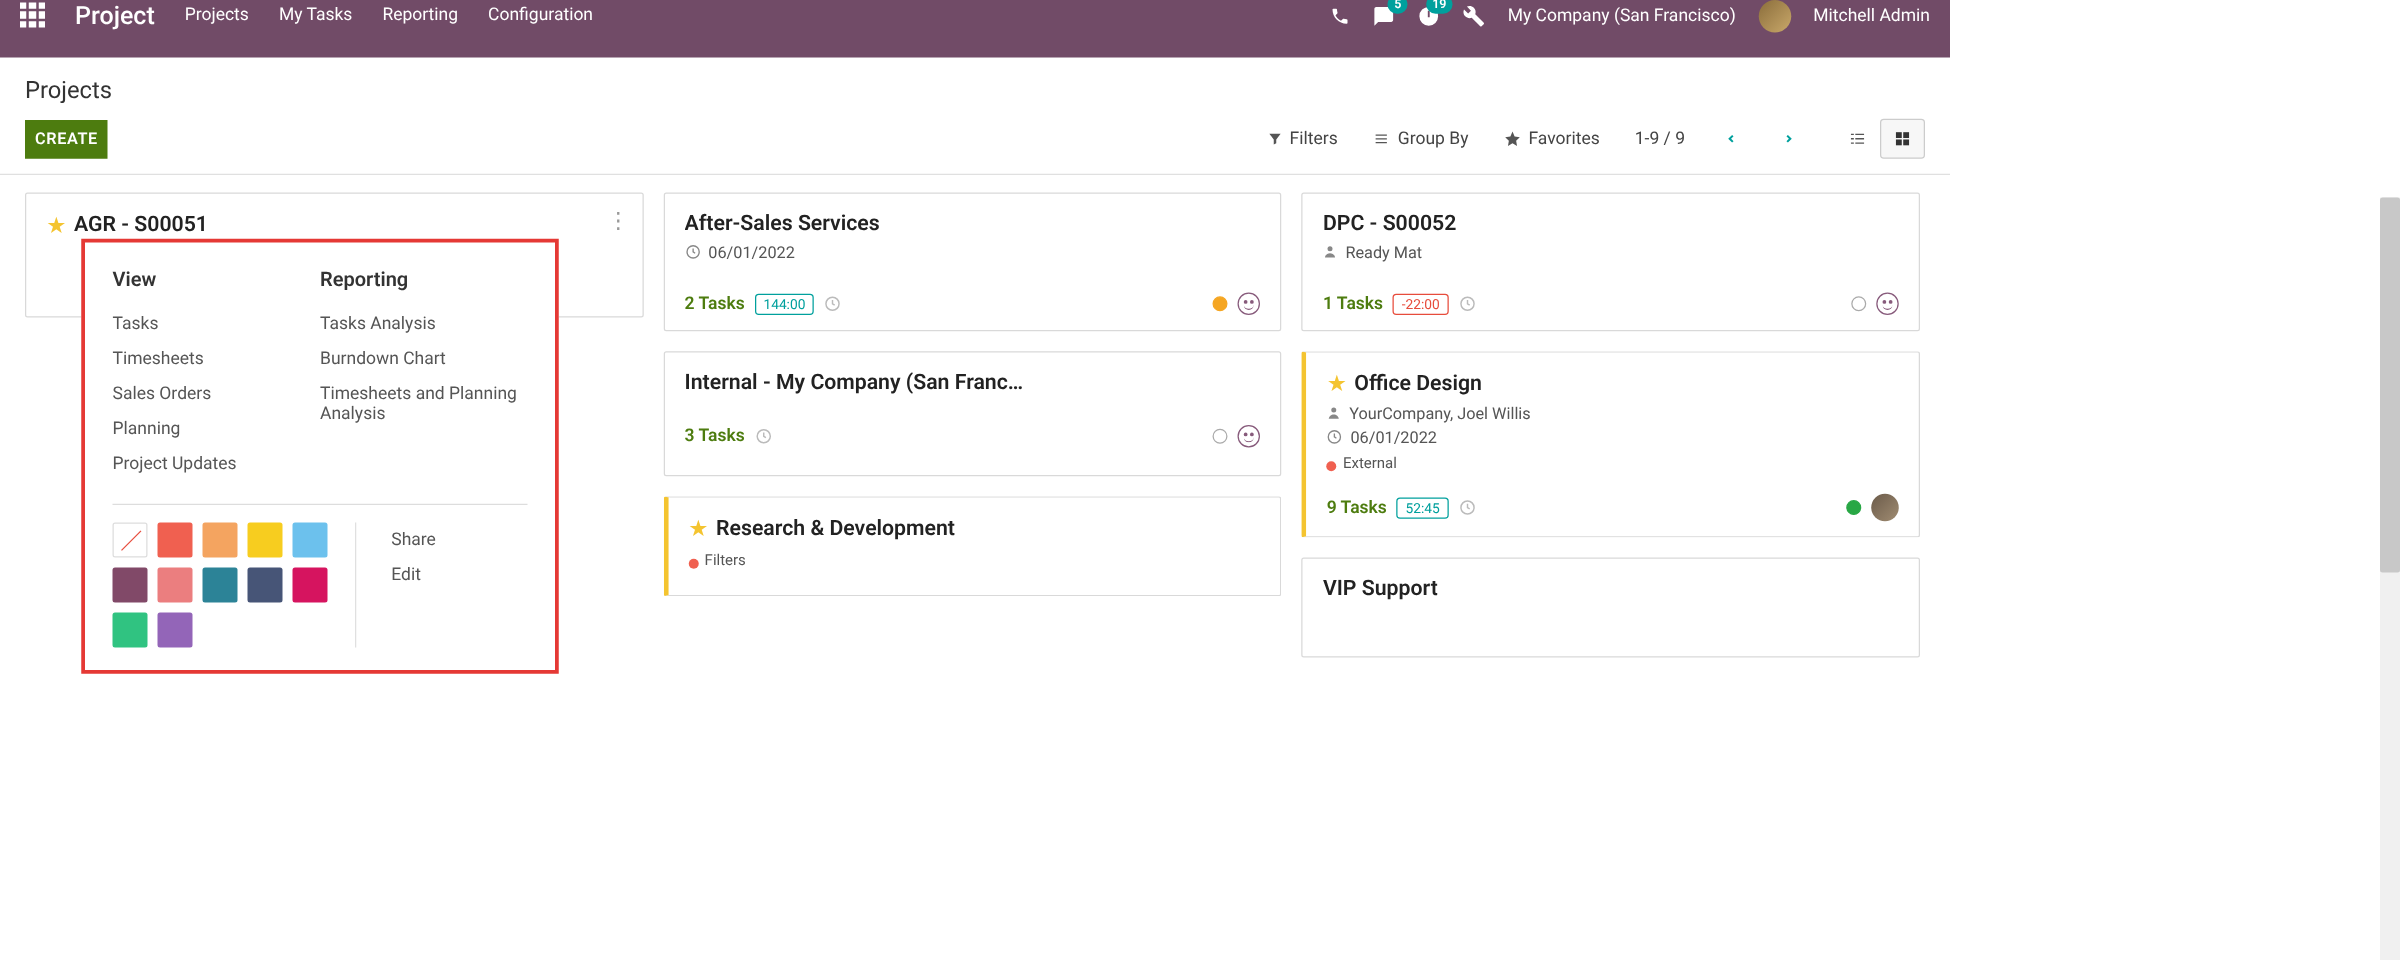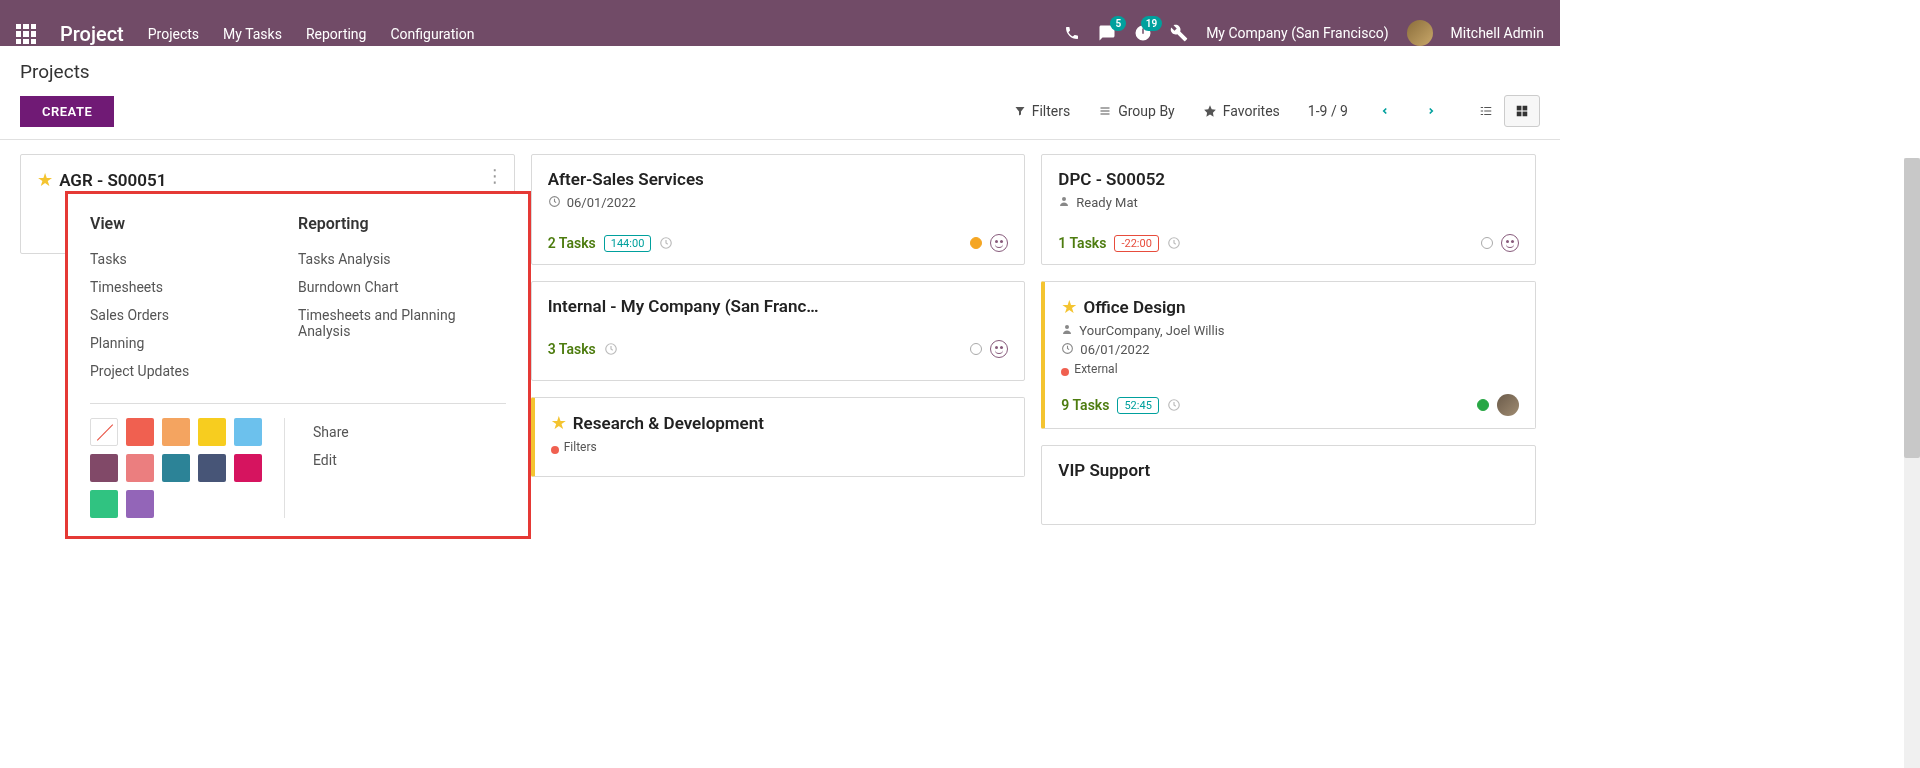--- a/index.html
+++ b/index.html
@@ -1,19 +1,19 @@
 <!DOCTYPE html>
 <html><head>
 <meta charset="utf-8">
 <style>
 * { box-sizing: border-box; margin: 0; padding: 0; font-family: -apple-system, BlinkMacSystemFont, "Segoe UI", Roboto, sans-serif; }
 body { background: #fff; width: 1560px; height: 628px; overflow: hidden; }
 
 
-.navbar { background: #714B67; height: 46px; display: flex; align-items: flex-end; color: #fff; padding: 0 16px; }
+.navbar { background: #714B67; height: 46px; display: flex; align-items: flex-start; color: #fff; padding: 0 16px; }
 .navbar-left { display: flex; align-items: center; gap: 24px; }
 .apps-icon { width: 20px; height: 20px; display: grid; grid-template-columns: repeat(3,1fr); grid-template-rows: repeat(3,1fr); gap: 2px; cursor: pointer; }
 .apps-icon span { background: #fff; width: 100%; height: 100%; }
 .brand { font-size: 20px; font-weight: 500; }
 .nav-link { color: #fff; font-size: 14px; cursor: pointer; }
 .navbar-right { margin-left: auto; display: flex; align-items: center; gap: 18px; }
 .nav-icon { position: relative; cursor: pointer; display: flex; align-items: center; }
 .badge { position: absolute; top: -8px; right: -10px; background: #00A09D; color: #fff; font-size: 10px; font-weight: 600; padding: 2px 5px; border-radius: 10px; }
 .avatar { width: 26px; height: 26px; border-radius: 50%; background: linear-gradient(135deg,#8a6d3b,#c9a86a); display: inline-block; }
 .user-name { font-size: 14px; }
@@ -22,21 +22,21 @@
 
 .control-panel { padding: 10px 20px 0 20px; border-bottom: 1px solid #e0e0e0; }
 .cp-row1 { display: flex; align-items: flex-start; }
 .breadcrumb { font-size: 19px; color: #333; padding-top: 4px; }
 .search-wrap { margin-left: auto; width: 760px; display: flex; align-items: center; border-bottom: 2px solid #00A09D; padding-bottom: 2px; }
 .search-input { flex: 1; border: none; outline: none; font-size: 15px; color: #666; padding: 4px 2px; }
 .search-input::placeholder { color: #888; }
 .search-icon { color: #666; cursor: pointer; padding: 0 2px; }
 
 .cp-row2 { display: flex; align-items: center; margin-top: 12px; padding-bottom: 12px; }
-.btn-create { background: #701a75; color: #fff; border: none; padding: 8px 22px; font-size: 13px; font-weight: 600; letter-spacing: 0.5px; cursor: pointer; }
+.btn-create { background: #4d7c0f; color: #fff; border: none; padding: 8px 8px; font-size: 13px; font-weight: 600; letter-spacing: 0.5px; cursor: pointer; }
 .cp-right { margin-left: auto; display: flex; align-items: center; gap: 28px; color: #444; font-size: 14px; }
 .filter-item { display: flex; align-items: center; gap: 6px; cursor: pointer; }
 .pager { display: flex; align-items: center; gap: 28px; }
 .pager-arrow { color: #00A09D; cursor: pointer; font-size: 17px; padding: 4px; }
 .view-switcher { display: flex; gap: 0; }
 .view-btn { width: 36px; height: 32px; display: flex; align-items: center; justify-content: center; cursor: pointer; color: #555; border: 1px solid transparent; }
 .view-btn.active { border: 1px solid #ccc; background: #f7f7f7; border-radius: 3px; }
 
 
 .kanban { padding: 14px 10px 14px 20px; display: flex; gap: 16px; background: #fff; position: relative; height: calc(628px - 46px - 112px); overflow-y: hidden; }
@@ -62,21 +62,21 @@
 .status-dot.orange { background: #F5A623; border-color: #F5A623; }
 .status-dot.green { background: #28A745; border-color: #28A745; }
 .status-dot.grey { background: #fff; border-color: #aaa; }
 .face-icon { width: 18px; height: 18px; border: 1.5px solid #875A7B; border-radius: 50%; position: relative; }
 .face-icon::before { content:""; position:absolute; width:3px; height:3px; background:#875A7B; border-radius:50%; top:5px; left:4px; box-shadow: 5px 0 0 #875A7B; }
 .face-icon::after { content:""; position:absolute; width:8px; height:4px; border-bottom:1.5px solid #875A7B; border-radius:0 0 8px 8px; bottom:3px; left:4px; }
 .kebab { position: absolute; top: 10px; right: 10px; color: #999; cursor: pointer; font-size: 18px; }
 .user-avatar-sm { width: 22px; height: 22px; border-radius: 50%; background: linear-gradient(135deg,#6b5b4a,#a08c72); }
 
 
-.popover { position: absolute; top: 36px; left: 44px; width: 466px; background: #fff; border: 3px solid #E53935; z-index: 10; padding: 20px 22px 18px 22px; }
+.popover { position: absolute; top: 36px; left: 44px; width: 382px; background: #fff; border: 3px solid #E53935; z-index: 10; padding: 20px 22px 18px 22px; }
 .popover-cols { display: flex; gap: 0; padding-bottom: 18px; }
 .pop-col { flex: 1; }
 .pop-heading { font-size: 16px; font-weight: 600; color: #333; margin-bottom: 12px; }
 .pop-link { display: block; color: #555; font-size: 14px; padding: 6px 0; cursor: pointer; }
 .popover-divider { border: none; border-top: 1px solid #ddd; margin: 0 0 14px 0; }
 .popover-bottom { display: flex; }
 .color-grid { display: grid; grid-template-columns: repeat(5, 28px); gap: 8px; }
 .color-swatch { width: 28px; height: 28px; border-radius: 2px; cursor: pointer; }
 .color-swatch.none { border: 1px solid #ddd; position: relative; background: #fff; }
 .color-swatch.none::after { content:""; position:absolute; left:3px; top:13px; width:22px; height:1px; background:#E74C3C; transform: rotate(-45deg); }

